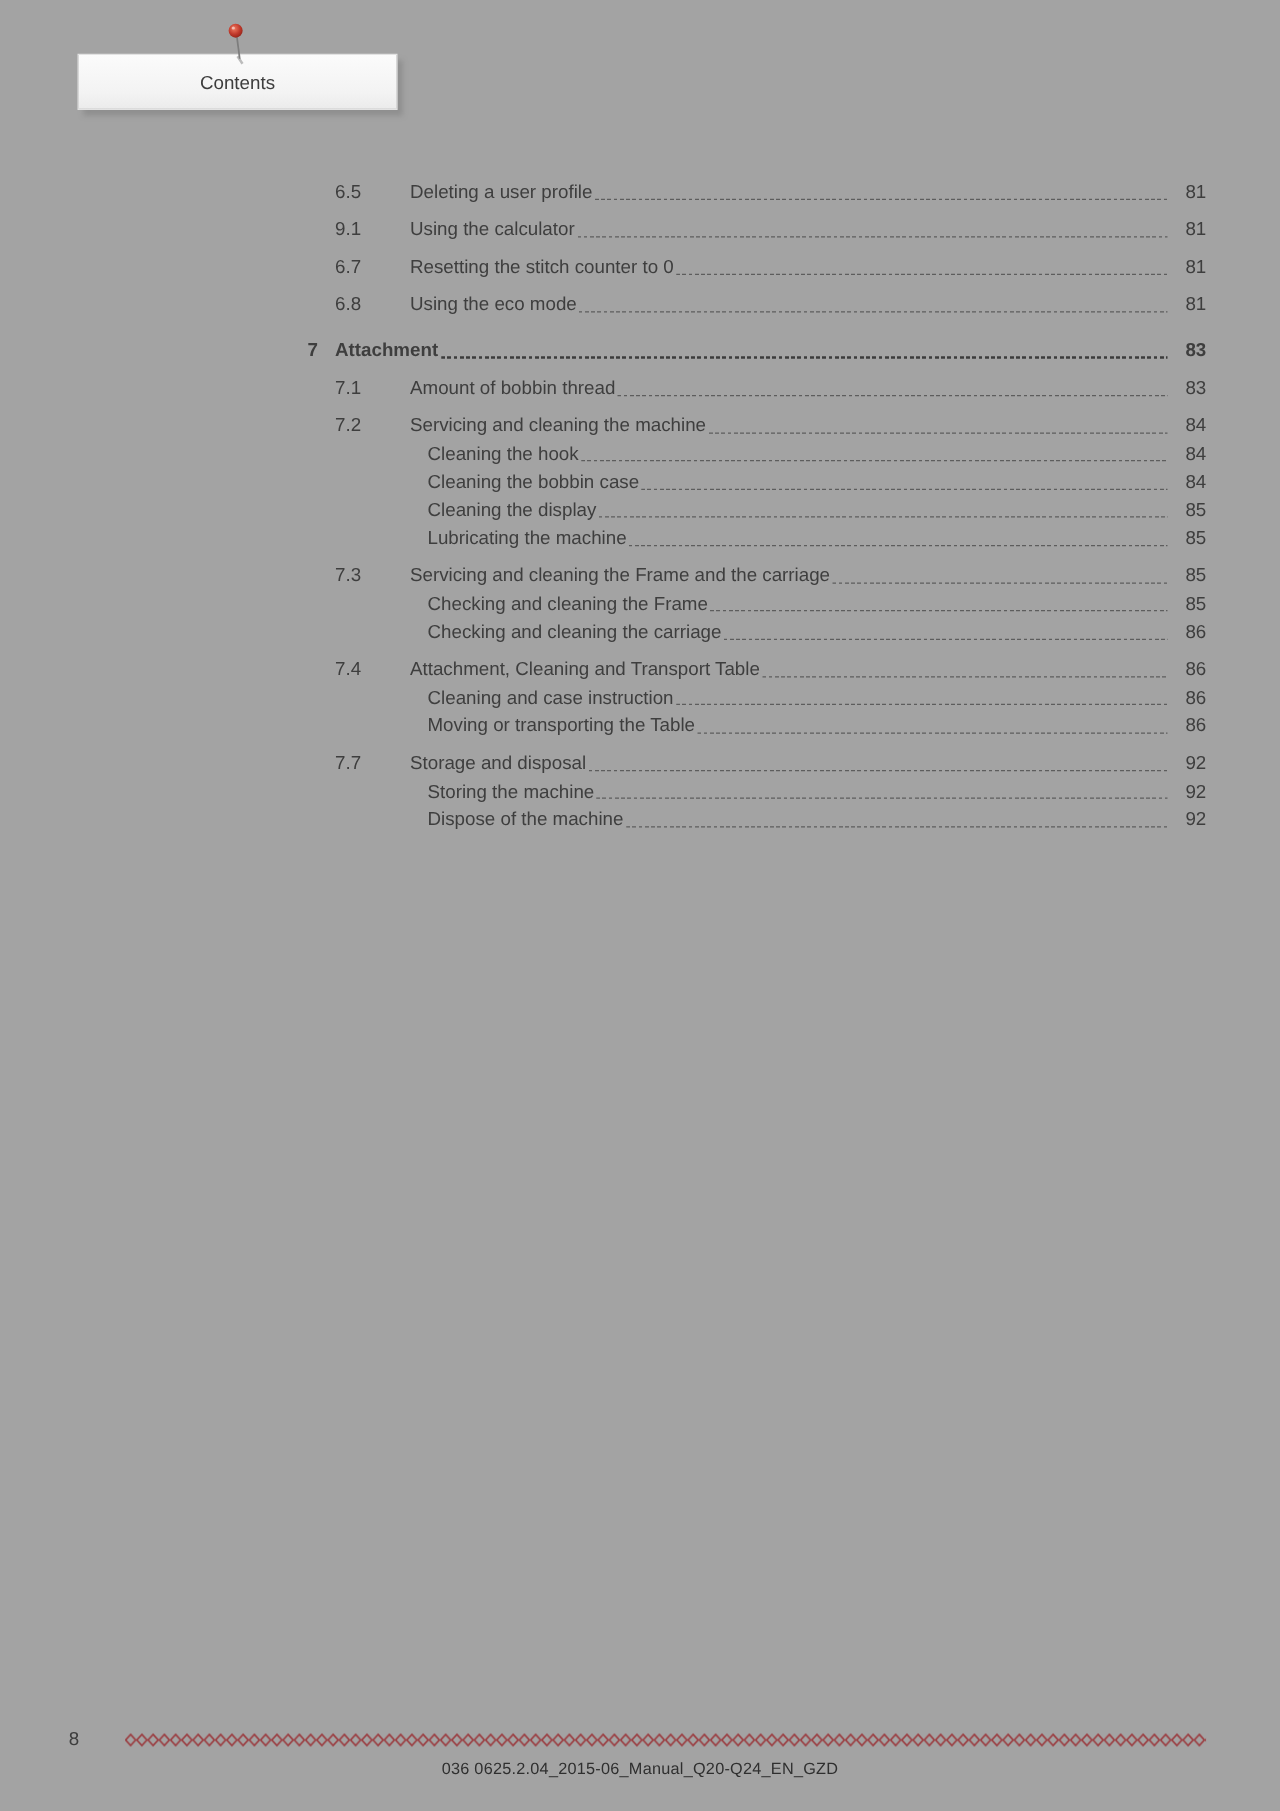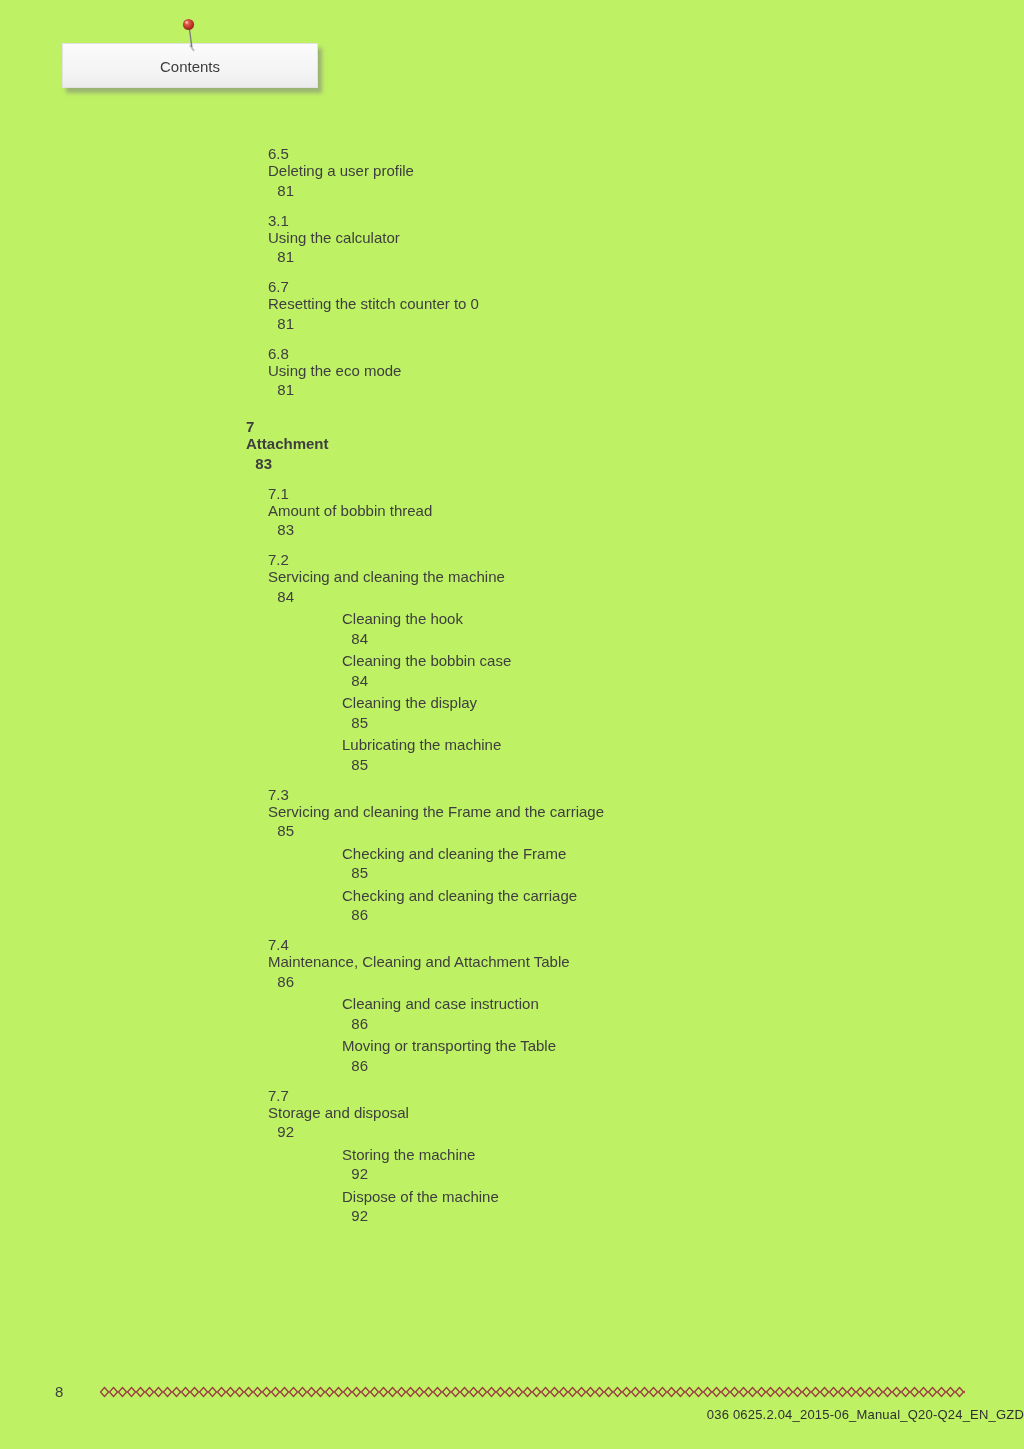--- a/index.html
+++ b/index.html
@@ -1,49 +1,49 @@
 <!DOCTYPE html>
 <html><head>
 <meta charset="utf-8">
 <style>
   * { margin:0; padding:0; box-sizing:border-box; }
   html,body { width:1024px; height:1449px; background:#ffffff;
     font-family:"Liberation Sans", sans-serif; }
-  .sheet { position:relative; width:1024px; height:1449px; background:#bef264; overflow:hidden; }
+  .sheet { position:relative; width:1024px; height:1449px; background:#a3a3a3; overflow:hidden; }
 
   
   .contents-tab { position:absolute; left:62px; top:43px; width:256px; height:45px;
     background:linear-gradient(180deg,#fbfbfb 0%,#f3f3f3 70%,#ebebeb 100%);
     border:1px solid #e2e2e2;
     box-shadow:4px 5px 4px rgba(125,125,125,0.55);
     text-align:center; line-height:45px; font-size:15px; color:#3d3d3d; }
   .pin-svg { position:absolute; left:176px; top:13px; width:26px; height:40px; z-index:3; }
 
   
   .toc { position:absolute; left:246px; top:145px; width:719px; }
-  .toc-row { display:flex; align-items:baseline; line-height:17px; font-size:15px; color:#3e3e3e;flex-direction:column; }
+  .toc-row { display:flex; align-items:baseline; line-height:17px; font-size:15px; color:#3e3e3e; }
   .toc-row:first-child { margin-top:0 !important; }
   .lvl1 { margin-top:20px; font-weight:bold; }
   .lvl1 .num { width:22px; }
   .lvl2 { margin-top:13px; }
   .lvl2 .num { margin-left:22px; width:60px; }
   .lvl3 { margin-top:5.5px; }
   .lvl3 .title { margin-left:96px; }
   .row-index { margin-top:20px; font-weight:bold; }
   .row-index .title { margin-left:22px; }
   .leader { flex:1; height:1px; align-self:flex-end; margin:0 5px 2.5px 2px;
     background-image:repeating-linear-gradient(to right,#5d5d5d 0 3px,transparent 3px 5px); }
   .lvl1 .leader, .row-index .leader { height:2px;
     background-image:repeating-linear-gradient(to right,#3c3c3c 0 3px,transparent 3px 5px); }
   .pg { min-width:26px; text-align:right; }
 
   
   .footer-page-num { position:absolute; left:55px; top:1383px; font-size:15px; color:#3e3e3e; }
   .stitch-svg { position:absolute; left:100px; top:1386px; width:865px; height:12px; }
-  .footer-doc-id { position:absolute; left:0; top:1407px; width:1024px; text-align:right;
+  .footer-doc-id { position:absolute; left:0; top:1407px; width:1024px; text-align:center;
     font-size:13px; color:#2f2f2f; letter-spacing:0.2px; }
 </style>
 </head>
 <body>
 
 <div class="sheet">
 
   <svg class="pin-svg" viewBox="0 0 26 40">
     <defs>
       <radialGradient id="pinball" cx="40%" cy="35%" r="75%">
@@ -63,21 +63,21 @@
   </div>
 
   <div class="toc" id="toc">
       <div class="toc-row lvl2">
         <span class="num">6.5</span>
         <span class="title">Deleting a user profile</span>
         <span class="leader"></span>
         <span class="pg">81</span>
       </div>
       <div class="toc-row lvl2">
-        <span class="num">3.1</span>
+        <span class="num">9.1</span>
         <span class="title">Using the calculator</span>
         <span class="leader"></span>
         <span class="pg">81</span>
       </div>
       <div class="toc-row lvl2">
         <span class="num">6.7</span>
         <span class="title">Resetting the stitch counter to 0</span>
         <span class="leader"></span>
         <span class="pg">81</span>
       </div>
@@ -136,21 +136,21 @@
         <span class="leader"></span>
         <span class="pg">85</span>
       </div>
       <div class="toc-row lvl3">
         <span class="title">Checking and cleaning the carriage</span>
         <span class="leader"></span>
         <span class="pg">86</span>
       </div>
       <div class="toc-row lvl2">
         <span class="num">7.4</span>
-        <span class="title">Maintenance, Cleaning and Attachment Table</span>
+        <span class="title">Attachment, Cleaning and Transport Table</span>
         <span class="leader"></span>
         <span class="pg">86</span>
       </div>
       <div class="toc-row lvl3">
         <span class="title">Cleaning and case instruction</span>
         <span class="leader"></span>
         <span class="pg">86</span>
       </div>
       <div class="toc-row lvl3">
         <span class="title">Moving or transporting the Table</span>

